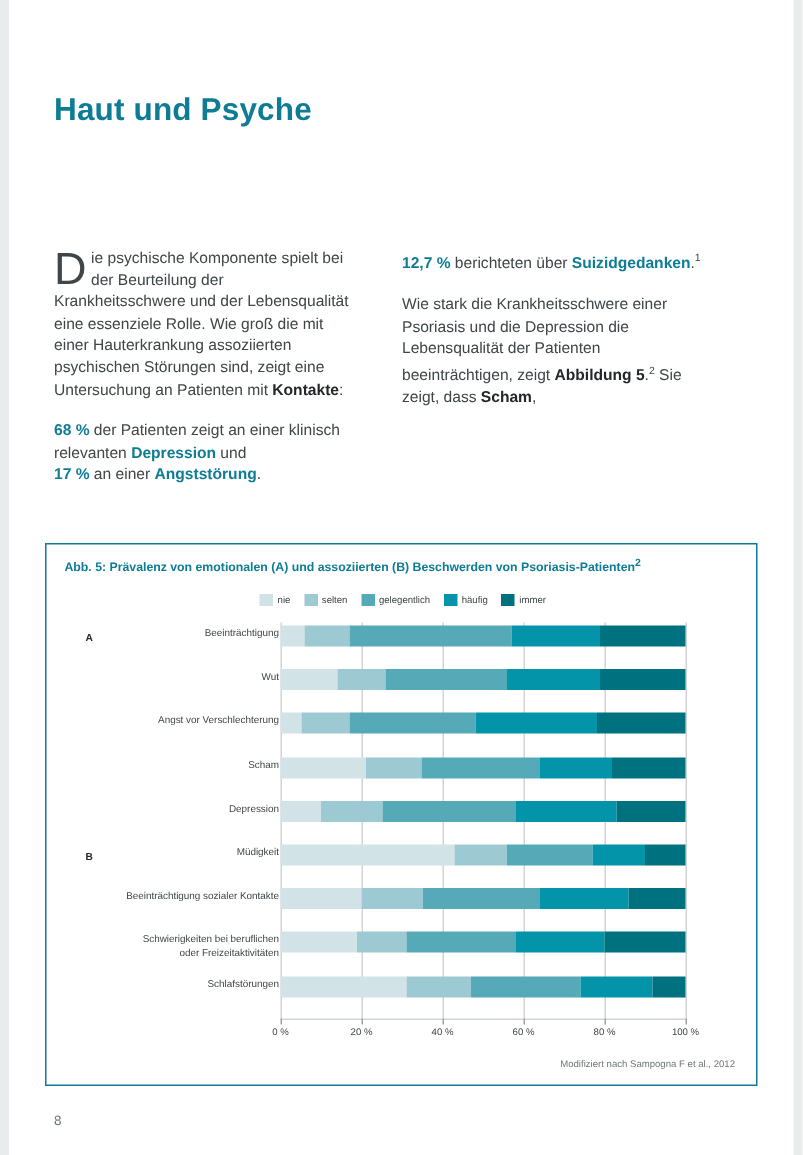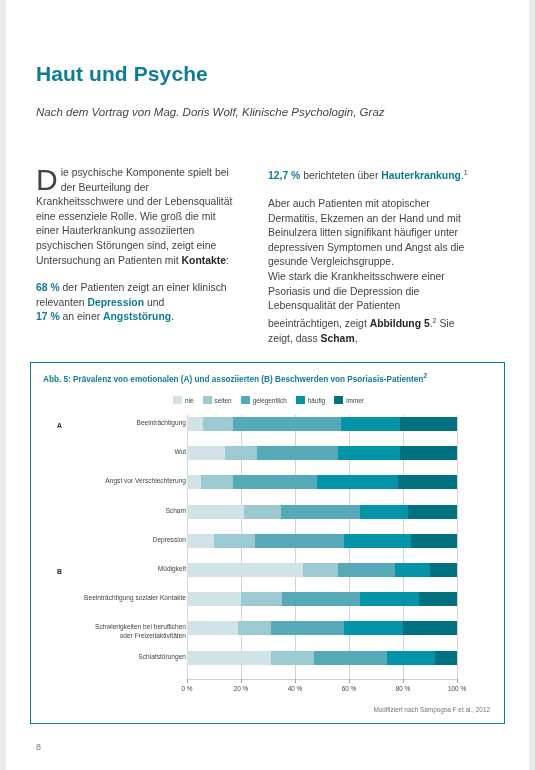--- a/index.html
+++ b/index.html
@@ -242,37 +242,35 @@
   }
 </style>
 </head>
 <body>
 
 <div class="page">
   <div class="edge-left"></div>
   <div class="edge-right"></div>
 
   <div class="page-title">Haut und Psyche</div>
-  <div class="page-subtitle">Nach dem Vortrag von Mag. Doris Wolf, Klinische Psychologin, Graz</div>
 
   <div class="col col-left">
     <p class="para">
       <span class="dropcap">D</span><span>ie psychische Komponente spielt bei der Beurteilung der Krankheitsschwere und der Lebensqualität eine essenziele Rolle. Wie groß die mit einer Hauterkrankung assoziierten psychischen Störungen sind, zeigt eine Untersuchung an Patienten mit </span><span class="dark-bold">Kontakte</span><span>:</span>
     </p>
     <p class="para stat-block">
       <span class="teal-bold">68 %</span><span> der Patienten zeigt an einer klinisch relevanten </span><span class="teal-bold">Depression</span><span> und</span><br>
       <span class="teal-bold">17 %</span><span> an einer </span><span class="teal-bold">Angststörung</span><span>.</span>
     </p>
   </div>
 
   <div class="col col-right">
     <p class="para">
-      <span class="teal-bold">12,7 %</span><span> berichteten über </span><span class="teal-bold">Hauterkrankung</span><span>.</span><sup>1</sup>
+      <span class="teal-bold">12,7 %</span><span> berichteten über </span><span class="teal-bold">Suizidgedanken</span><span>.</span><sup>1</sup>
     </p>
-    <p class="para tight">Aber auch Patienten mit atopischer Dermatitis, Ekzemen an der Hand und mit Beinulzera litten signifikant häufiger unter depressiven Symptomen und Angst als die gesunde Vergleichsgruppe.</p>
     <p class="para tight">
       <span>Wie stark die Krankheitsschwere einer Psoriasis und die Depression die Lebensqualität der Patienten beeinträchtigen, zeigt </span><span class="dark-bold">Abbildung 5</span><span>.</span><sup>2</sup><span> Sie zeigt, dass </span><span class="dark-bold">Scham</span><span>,</span>
     </p>
   </div>
 
   <div class="figure">
     <div class="fig-title">
       <span>Abb. 5: Prävalenz von emotionalen (A) und assoziierten (B) Beschwerden von Psoriasis-Patienten</span><sup>2</sup>
     </div>
 

